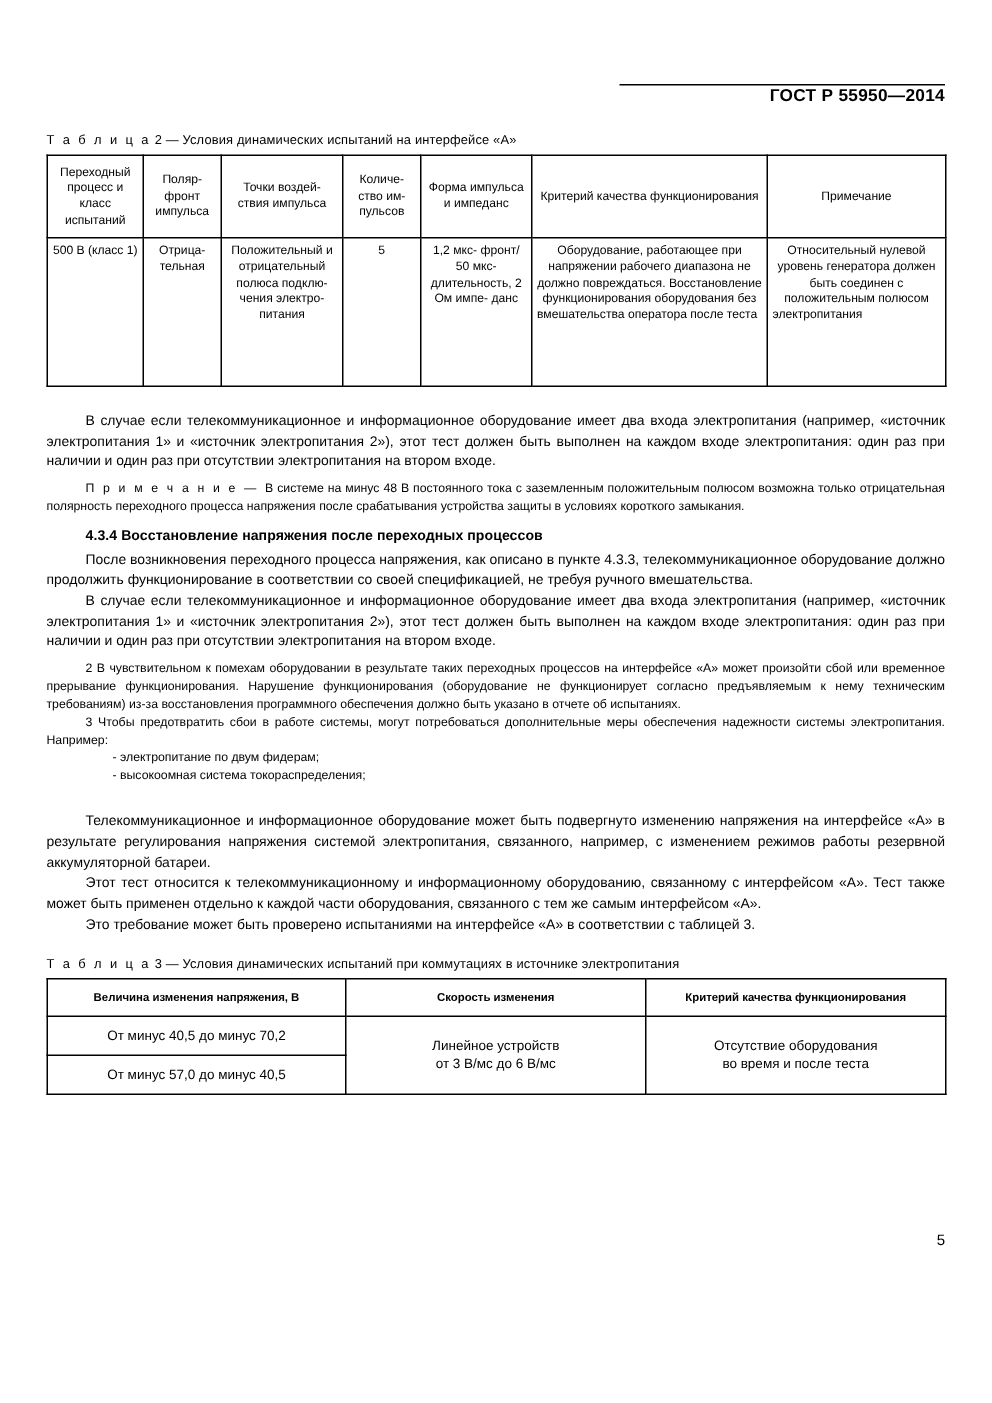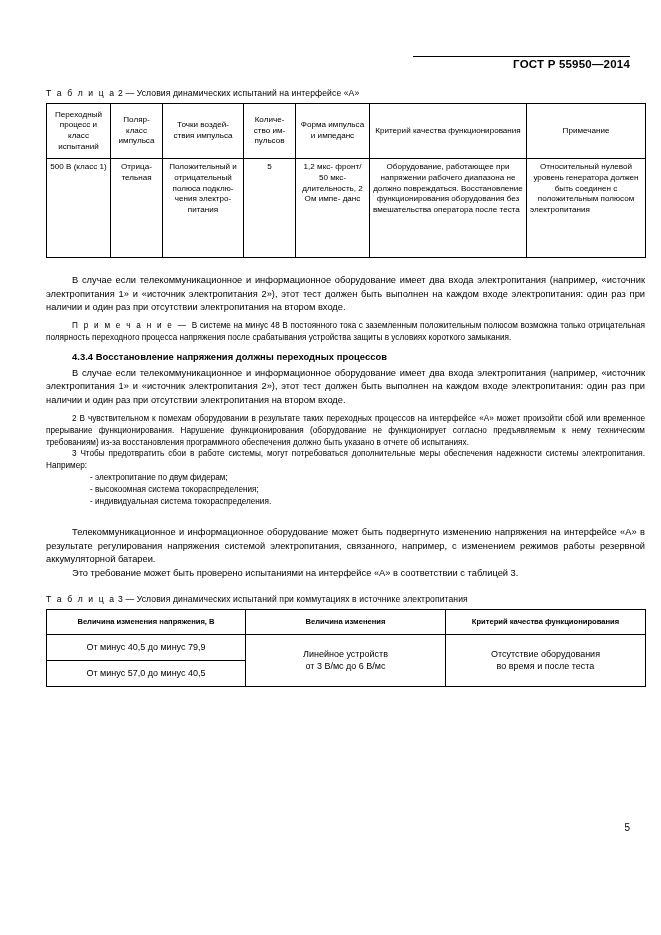--- a/index.html
+++ b/index.html
@@ -35,21 +35,21 @@
   .header-rule {
     position: absolute;
     left: 413px;
     top: 56px;
     width: 217px;
     height: 1px;
     background: #000;
   }
   .content {
     position: absolute;
-    left: 46px;
+    left: 31px;
     top: 88px;
     width: 599px;
   }
   .table-caption {
     font-size: 8.6px;
     margin: 0 0 5px 0;
     letter-spacing: 0.1px;
   }
   .sp {
     letter-spacing: 1.6px;
@@ -154,21 +154,21 @@
         <col style="width:52px">
         <col style="width:81px">
         <col style="width:52px">
         <col style="width:74px">
         <col style="width:157px">
         <col style="width:119px">
       </colgroup>
       <thead>
         <tr>
           <th>Переходный процесс и класс испытаний</th>
-          <th>Поляр- класс импульса</th>
+          <th>Поляр- фронт импульса</th>
           <th>Точки воздей- ствия импульса</th>
           <th>Количе- ство им- пульсов</th>
           <th>Форма импульса и импеданс</th>
           <th>Критерий качества функционирования</th>
           <th>Примечание</th>
         </tr>
       </thead>
       <tbody>
         <tr>
           <td class="ctr">500 В (класс 1)</td>
@@ -185,66 +185,67 @@
     <div class="gap-16"></div>
 
     <p class="para">В случае если телекоммуникационное и информационное оборудование имеет два входа электропитания (например, «источник электропитания 1» и «источник электропитания 2»), этот тест должен быть выполнен на каждом входе электропитания: один раз при наличии и один раз при отсутствии электропитания на втором входе.</p>
 
     <div class="gap-5"></div>
 
     <p class="note"><span class="sp">П р и м е ч а н и е  — </span><span>В системе на минус 48 В постоянного тока с заземленным положительным полюсом возможна только отрицательная полярность переходного процесса напряжения после срабатывания устройства защиты в условиях короткого замыкания.</span></p>
 
     <div class="gap-7"></div>
 
-    <h3 class="sect">4.3.4 Восстановление напряжения должны переходных процессов</h3>
+    <h3 class="sect">4.3.4 Восстановление напряжения после переходных процессов</h3>
 
     <div class="gap-5"></div>
 
+    <p class="para">После возникновения переходного процесса напряжения, как описано в пункте 4.3.3, телекоммуникационное оборудование должно продолжить функционирование в соответствии со своей спецификацией, не требуя ручного вмешательства.</p>
     <p class="para">В случае если телекоммуникационное и информационное оборудование имеет два входа электропитания (например, «источник электропитания 1» и «источник электропитания 2»), этот тест должен быть выполнен на каждом входе электропитания: один раз при наличии и один раз при отсутствии электропитания на втором входе.</p>
 
     <div class="gap-5"></div>
 
     <p class="note">2 В чувствительном к помехам оборудовании в результате таких переходных процессов на интерфейсе «А» может произойти сбой или временное прерывание функционирования. Нарушение функционирования (оборудование не функционирует согласно предъявляемым к нему техническим требованиям) из-за восстановления программного обеспечения должно быть указано в отчете об испытаниях.</p>
     <p class="note">3 Чтобы предотвратить сбои в работе системы, могут потребоваться дополнительные меры обеспечения надежности системы электропитания. Например:</p>
     <p class="bullet">- электропитание по двум фидерам;</p>
     <p class="bullet">- высокоомная система токораспределения;</p>
-    <p class="bullet">- индивидуальная система токораспределения.</p>
 
     <div class="gap-11"></div>
 
 
     <div class="gap-7"></div>
 
     <p class="para">Телекоммуникационное и информационное оборудование может быть подвергнуто изменению напряжения на интерфейсе «А» в результате регулирования напряжения системой электропитания, связанного, например, с изменением режимов работы резервной аккумуляторной батареи.</p>
+    <p class="para">Этот тест относится к телекоммуникационному и информационному оборудованию, связанному с интерфейсом «А». Тест также может быть применен отдельно к каждой части оборудования, связанного с тем же самым интерфейсом «А».</p>
     <p class="para">Это требование может быть проверено испытаниями на интерфейсе «А» в соответствии с таблицей 3.</p>
 
     <div class="gap-14"></div>
 
     <div class="table-caption">
       <span class="sp">Т а б л и ц а</span>
       <span>3</span>
       <span>— Условия динамических испытаний при коммутациях в источнике электропитания</span>
     </div>
 
     <table class="doc-table t3">
       <colgroup>
         <col style="width:199px">
         <col style="width:200px">
         <col style="width:200px">
       </colgroup>
       <thead>
         <tr>
           <th>Величина изменения напряжения, В</th>
-          <th>Величина изменения</th>
+          <th>Скорость изменения</th>
           <th>Критерий качества функционирования</th>
         </tr>
       </thead>
       <tbody>
         <tr>
-          <td class="ctr">От минус 40,5 до минус 79,9</td>
+          <td class="ctr">От минус 40,5 до минус 70,2</td>
           <td class="ctr" rowspan="2">
             <span>Линейное устройств</span><br>
             <span>от 3 В/мс до 6 В/мс</span>
           </td>
           <td class="ctr" rowspan="2">
             <span>Отсутствие оборудования</span><br>
             <span>во время и после теста</span>
           </td>
         </tr>
         <tr>

